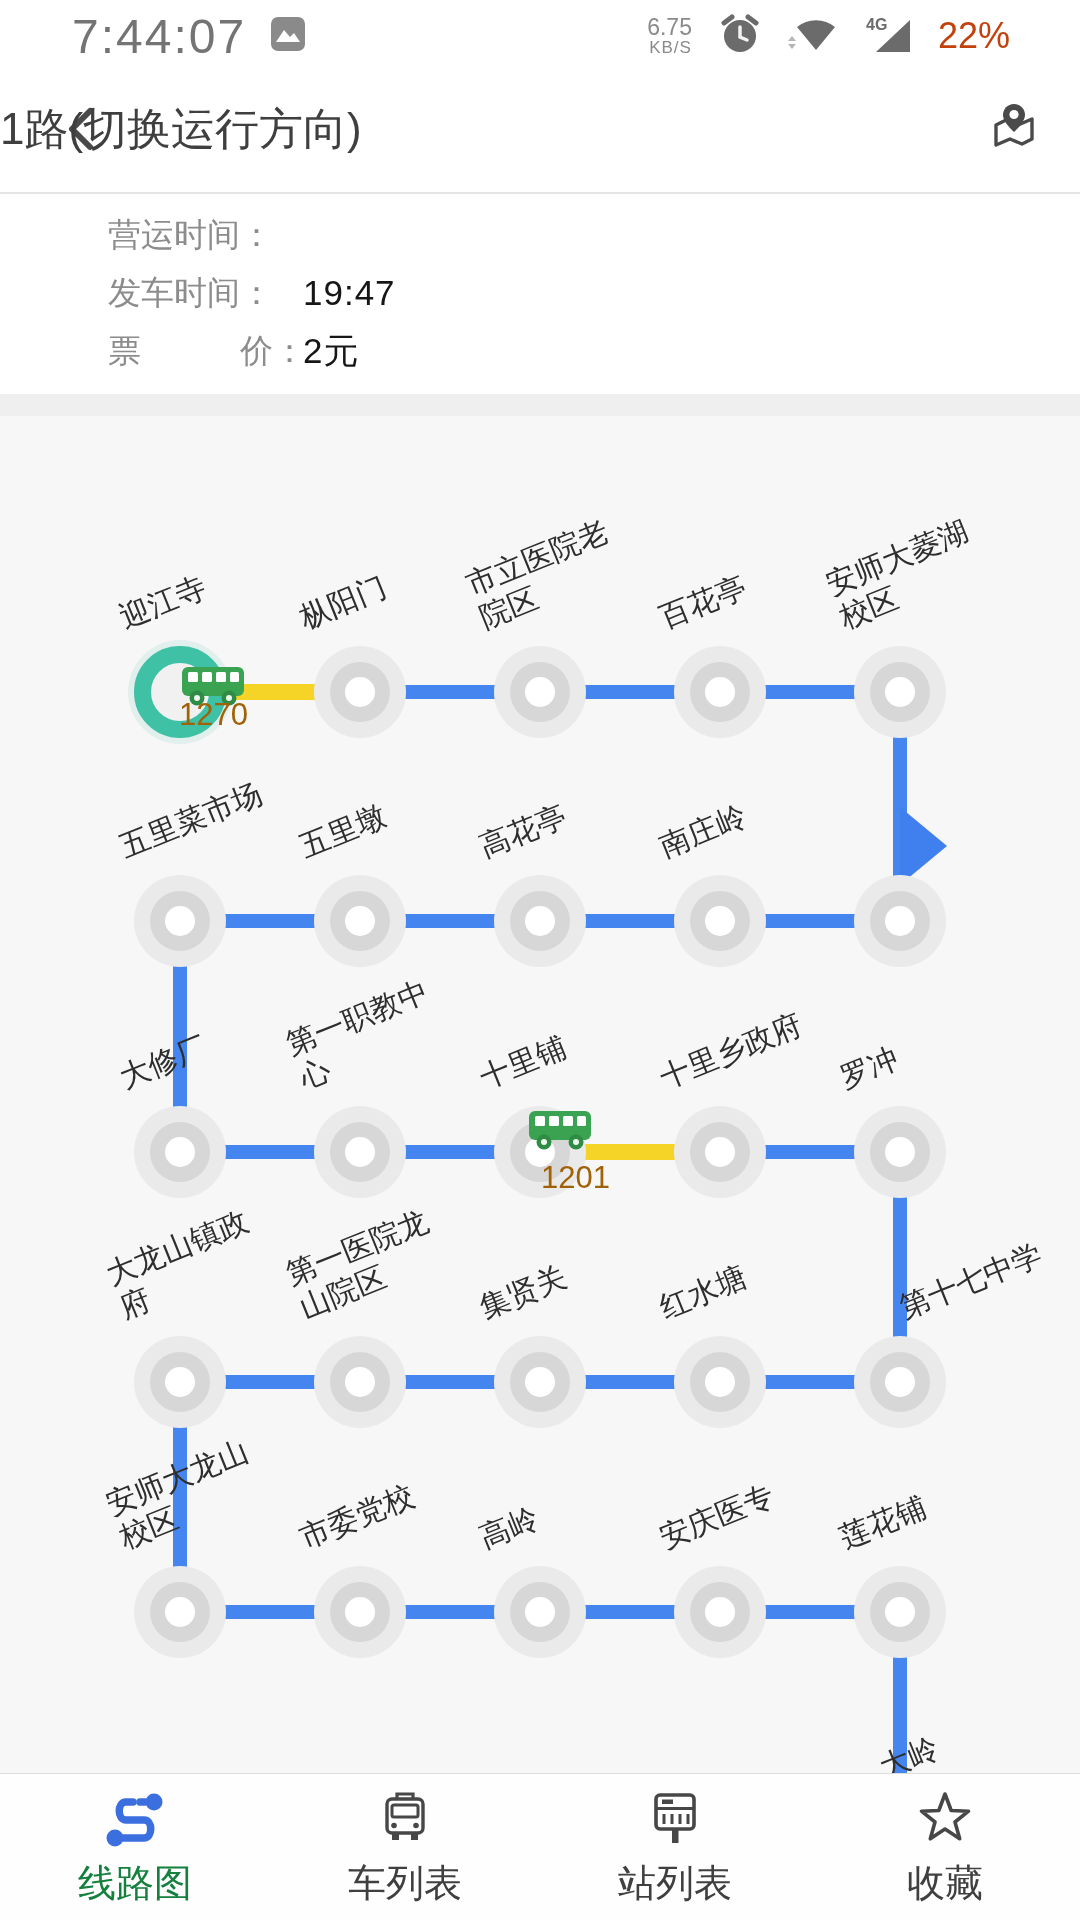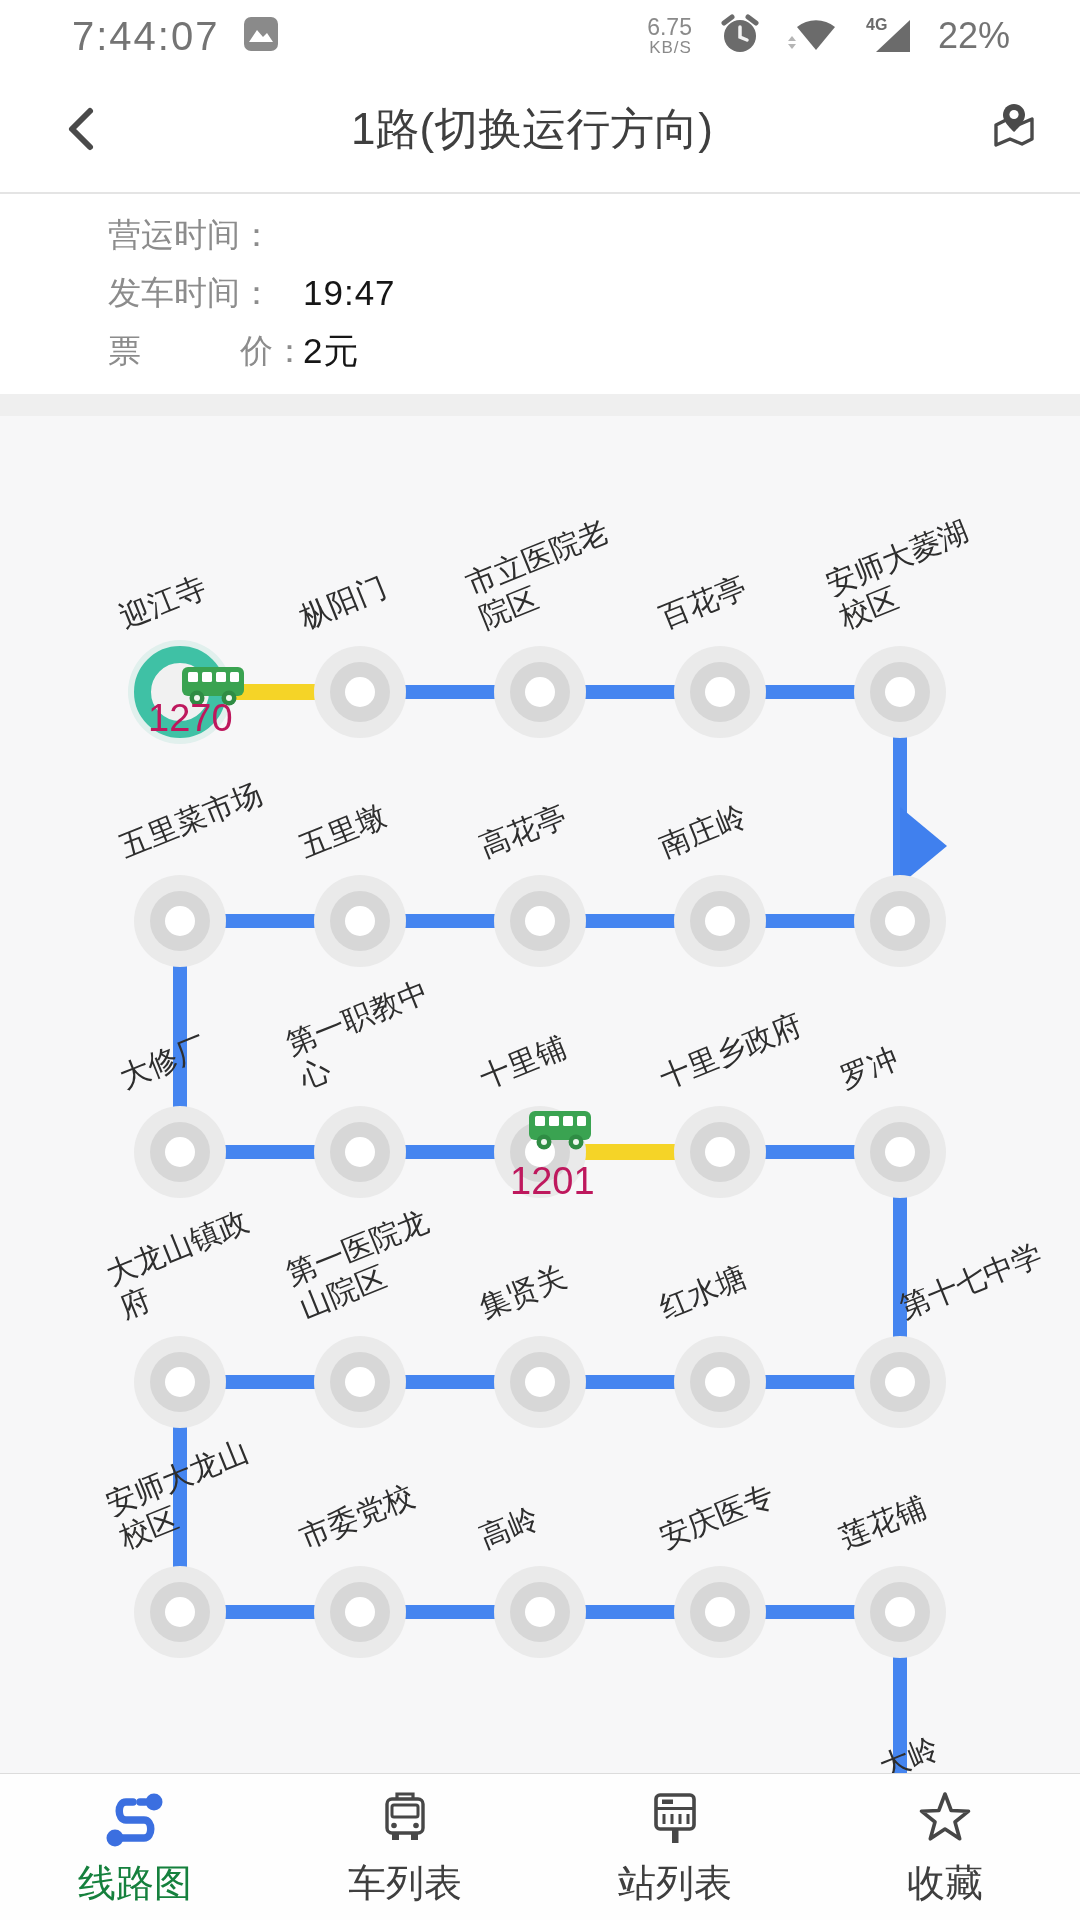--- a/index.html
+++ b/index.html
@@ -3,31 +3,31 @@
 <meta charset="utf-8">
 <style>
   * { margin:0; padding:0; box-sizing:border-box; }
   html,body { width:1080px; height:1920px; }
   body {
     font-family:"Liberation Sans","DejaVu Sans",sans-serif;
     background:#ffffff; color:#333; overflow:hidden; position:relative;
   }
   
   .statusbar { height:66px; display:flex; align-items:center; padding:6px 70px 0 72px; color:#747474; }
-  .sb-time { font-size:40px; letter-spacing:2px; }
+  .sb-time { font-size:48px; letter-spacing:2px; }
   .sb-photo { margin-left:24px; }
   .sb-right { margin-left:auto; display:flex; align-items:center; gap:26px; }
   .sb-speed { text-align:right; line-height:1.0; color:#8a8a8a; }
   .sb-speed .v { font-size:23px; }
   .sb-speed .u { font-size:17px; letter-spacing:1px; }
-  .sb-batt { font-size:36px; color:#737373; }
+  .sb-batt { font-size:36px; color:#c2410c; }
   
   .header { height:126px; position:relative; display:flex; align-items:center; background:#fff; }
   .hd-back { position:absolute; left:62px; top:38px; width:40px; height:50px; }
-  .hd-title { position:absolute; left:0; right:16px; text-align:center; font-size:44px; color:#3f3f3f; }
+  .hd-title { position:absolute; left:0; right:16px; font-size:44px; color:#3f3f3f; }
   .hd-map { position:absolute; right:40px; top:36px; }
   .hd-divider { height:2px; background:#e4e4e4; }
   
   .info { height:200px; padding-top:12px; background:#fff; }
   .info-row { height:58px; display:flex; align-items:center;margin-left:48px; }
   .info-label { width:195px; margin-left:60px; font-size:33px; color:#8c8c8c; white-space:pre; }
   .info-value { font-size:35px; color:#161616; letter-spacing:1px; }
   .gray-band { height:22px; background:#efefef; }
   
   .map { position:relative; height:1357px; background:#f7f7f8; overflow:hidden; }
@@ -37,21 +37,21 @@
   .dir-arrow { position:absolute; width:0; height:0; z-index:2;
     border-top:39px solid transparent; border-bottom:39px solid transparent; border-left:47px solid #4080ee; }
   .node { position:absolute; width:92px; height:92px; border-radius:50%; background:#eaeaea; z-index:3; }
   .node .ring { position:absolute; left:16px; top:16px; width:60px; height:60px; border-radius:50%; background:#d7d7d7; }
   .node .core { position:absolute; left:31px; top:31px; width:30px; height:30px; border-radius:50%; background:#ffffff; }
   .node-start { position:absolute; width:92px; height:92px; border-radius:50%;
     border:17px solid #3fc1a5; background:#f1f1f1; box-shadow:0 0 0 6px rgba(63,193,165,.12); z-index:3; }
   .st-label { position:absolute; font-size:30px; color:#2e2e2e; line-height:1.2; white-space:pre-line;
     transform:translateY(-100%) rotate(-22deg); transform-origin:0 100%; z-index:4; width:max-content; }
   .bus { position:absolute; z-index:5; }
-  .bus-id { position:absolute; width:100px; text-align:left; font-size:38px; color:#be185d; z-index:5; }
+  .bus-id { position:absolute; width:100px; text-align:right; font-size:31px; color:#a16207; z-index:5; }
   
   .tabbar { height:147px; border-top:1px solid #dcdcdc; background:#fefefe; display:flex; }
   .tab { flex:1; display:flex; flex-direction:column; align-items:center; padding-top:14px; cursor:pointer; }
   .tab-label { margin-top:4px; font-size:38px; color:#3f3f3f; }
   .tab.active .tab-label { color:#15803d; }
 </style>
 </head>
 <body>
 
 <div class="statusbar">

